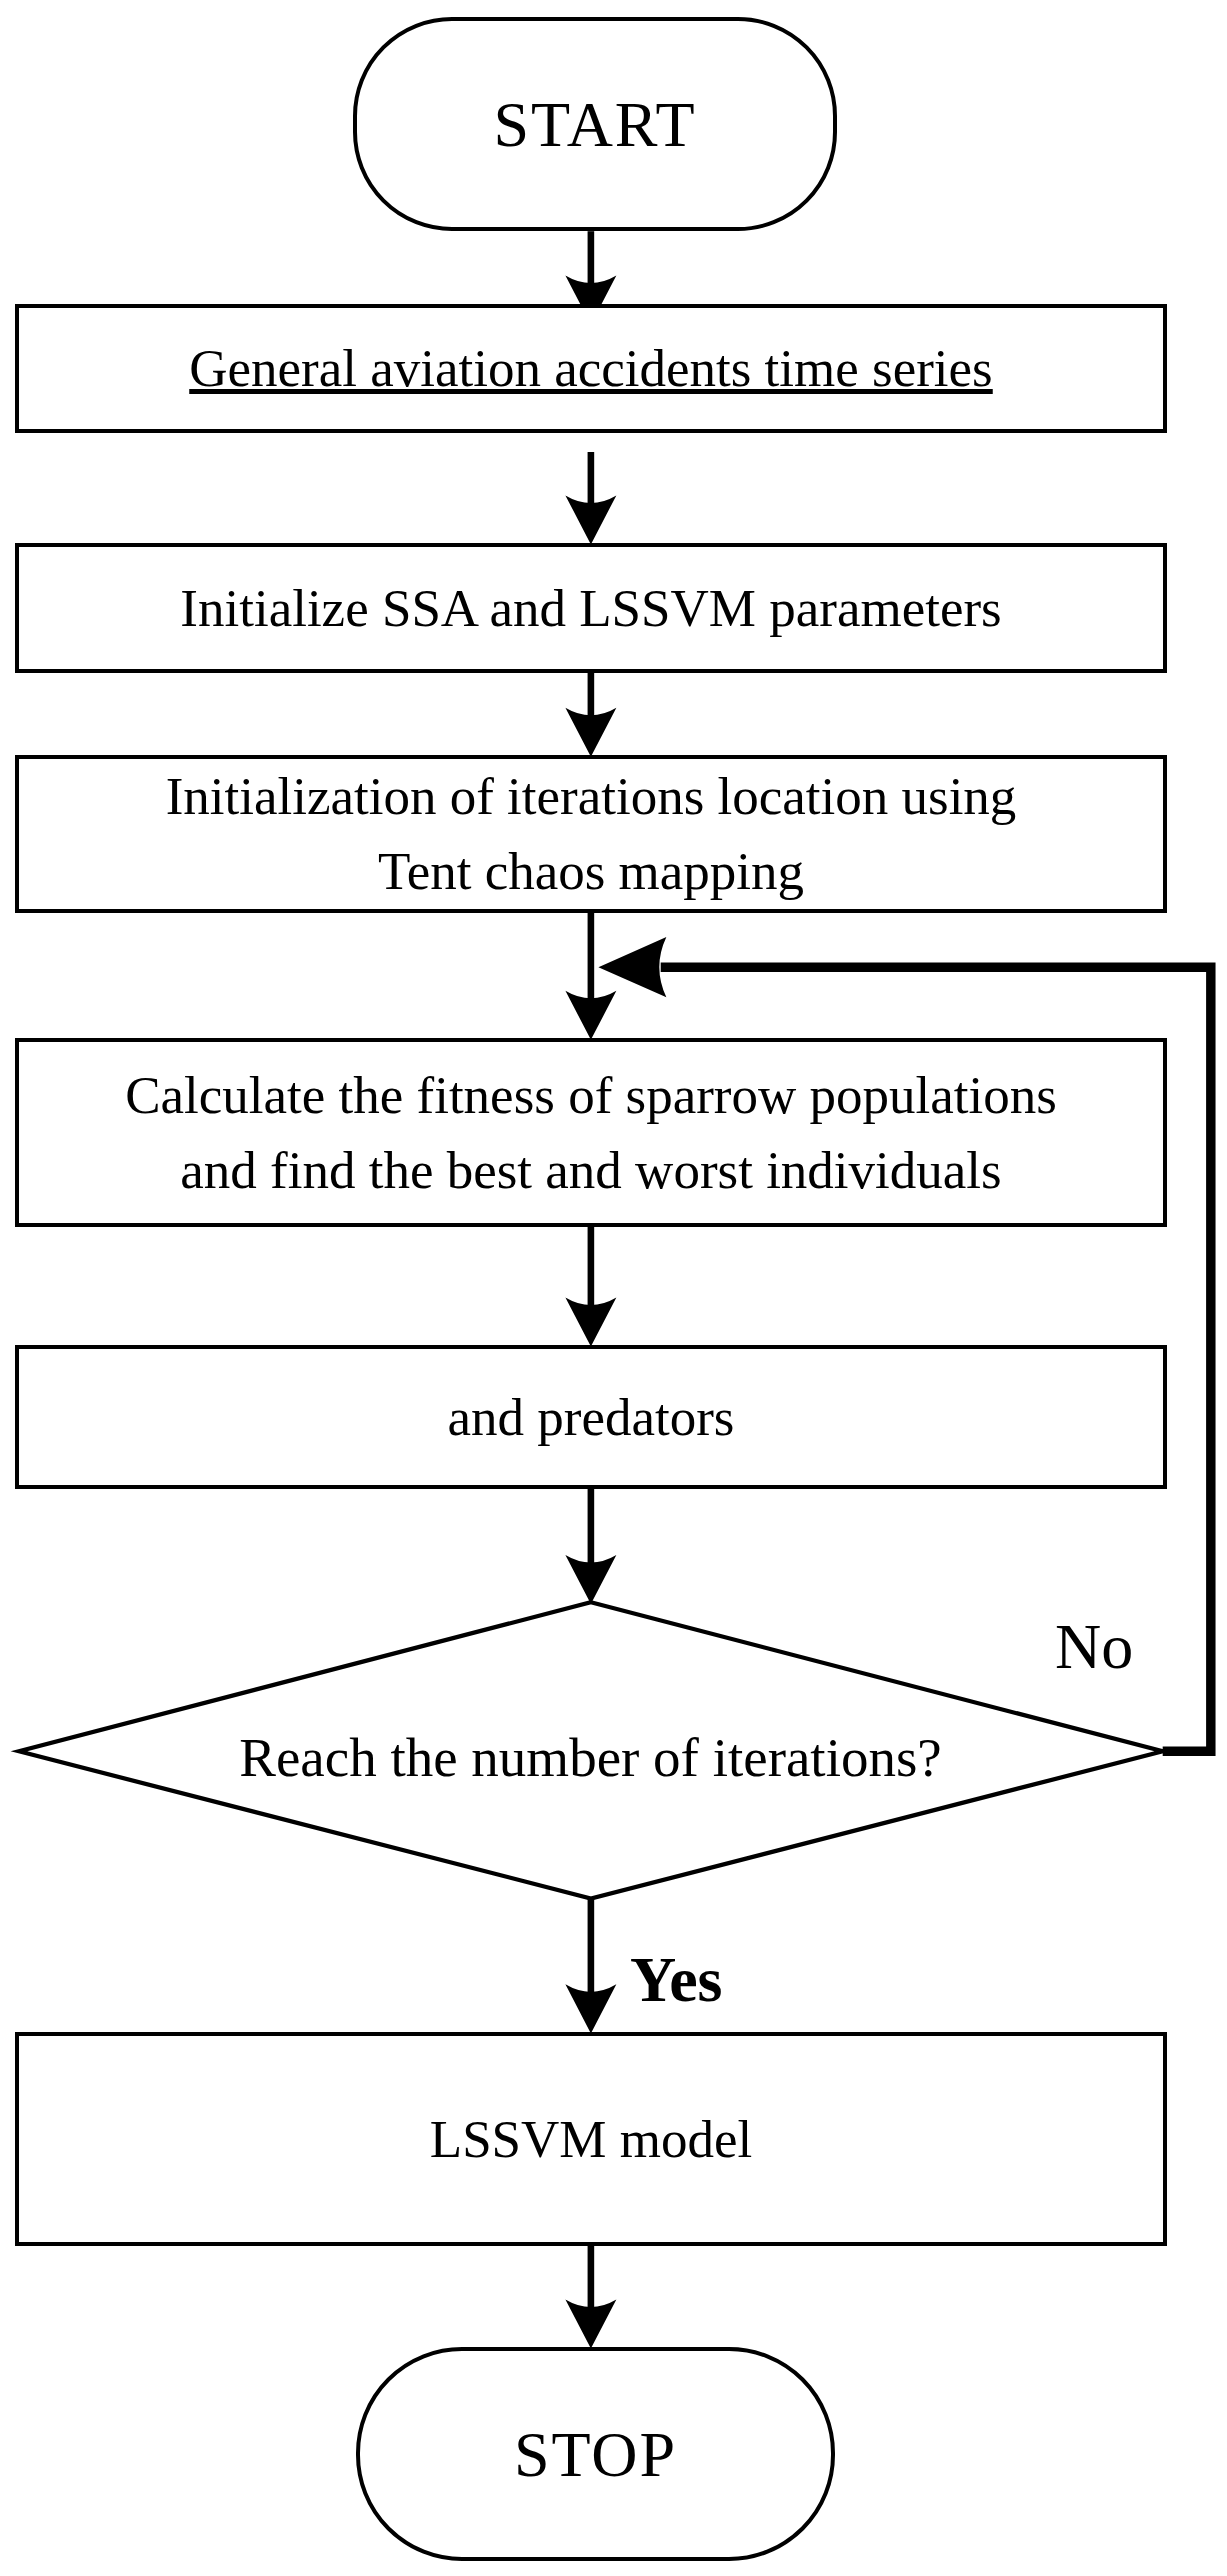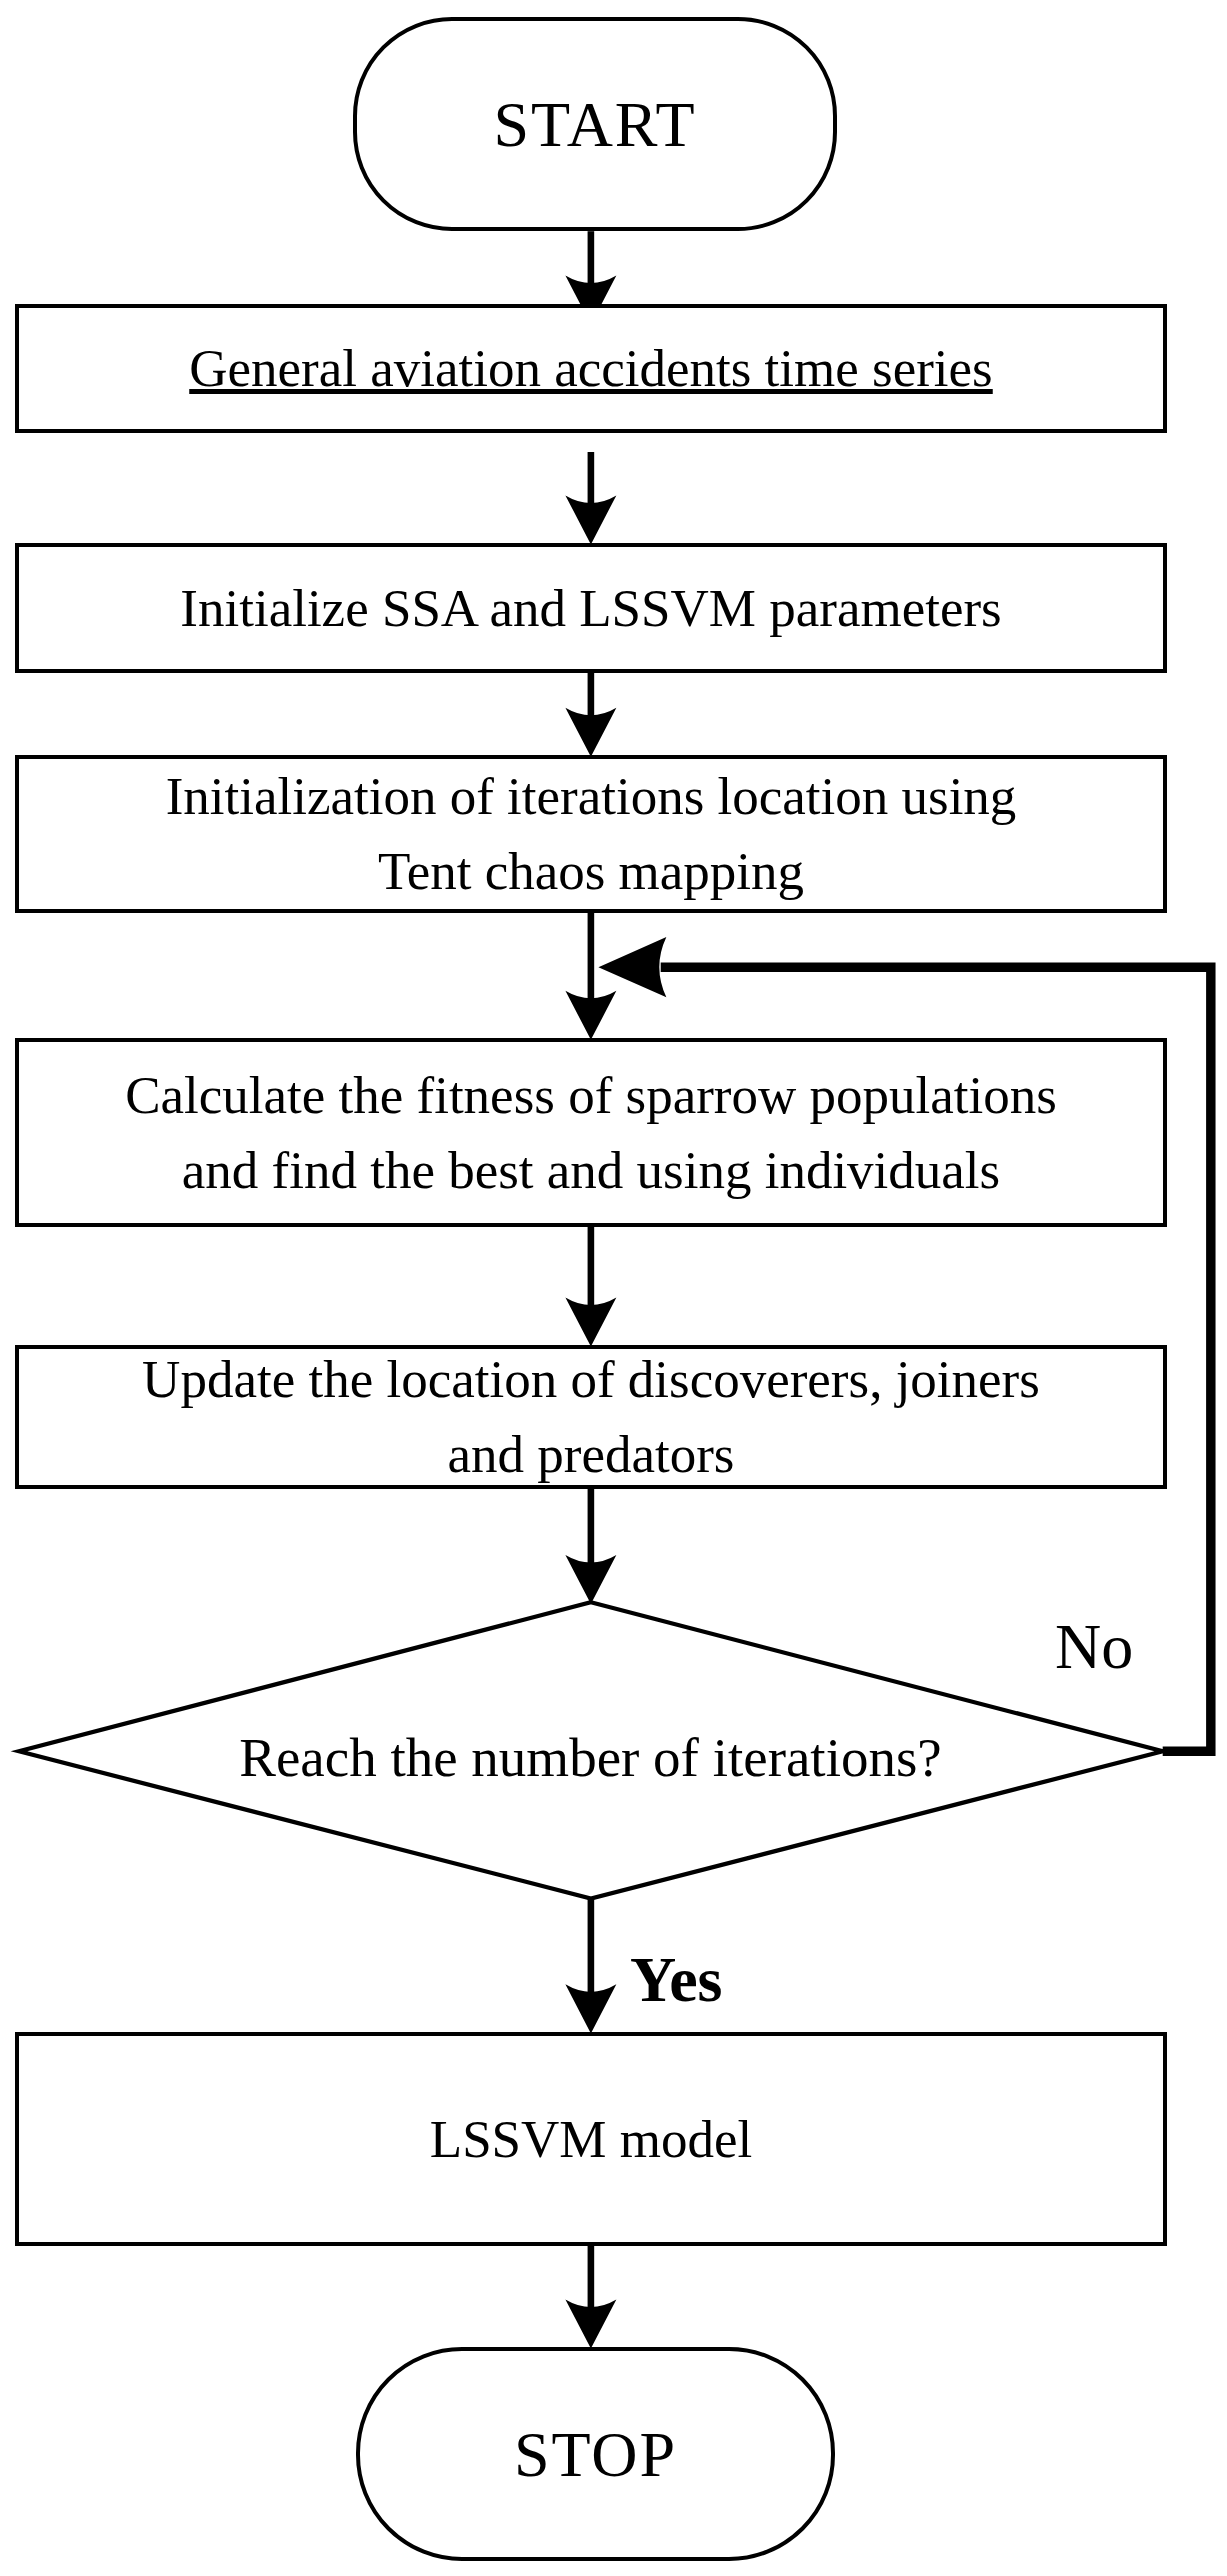--- a/index.html
+++ b/index.html
@@ -135,25 +135,24 @@
     <span>Initialize SSA and LSSVM parameters</span>
   </div>
 
   <div class="node b-tentchaos">
     <span>Initialization of iterations location using</span>
     <span>Tent chaos mapping</span>
   </div>
 
   <div class="node b-fitness">
     <span>Calculate the fitness of sparrow populations</span>
-    <span>and find the best and using individuals</span>
+    <span>and find the best and worst individuals</span>
   </div>
 
   <div class="node b-update">
-    <span>Update the location of discoverers, joiners</span>
     <span>and predators</span>
   </div>
 
   <div class="diamond-label">
     <span>Reach the number of iterations?</span>
   </div>
 
   <div class="edge-label no-label">
     <span>No</span>
   </div>

